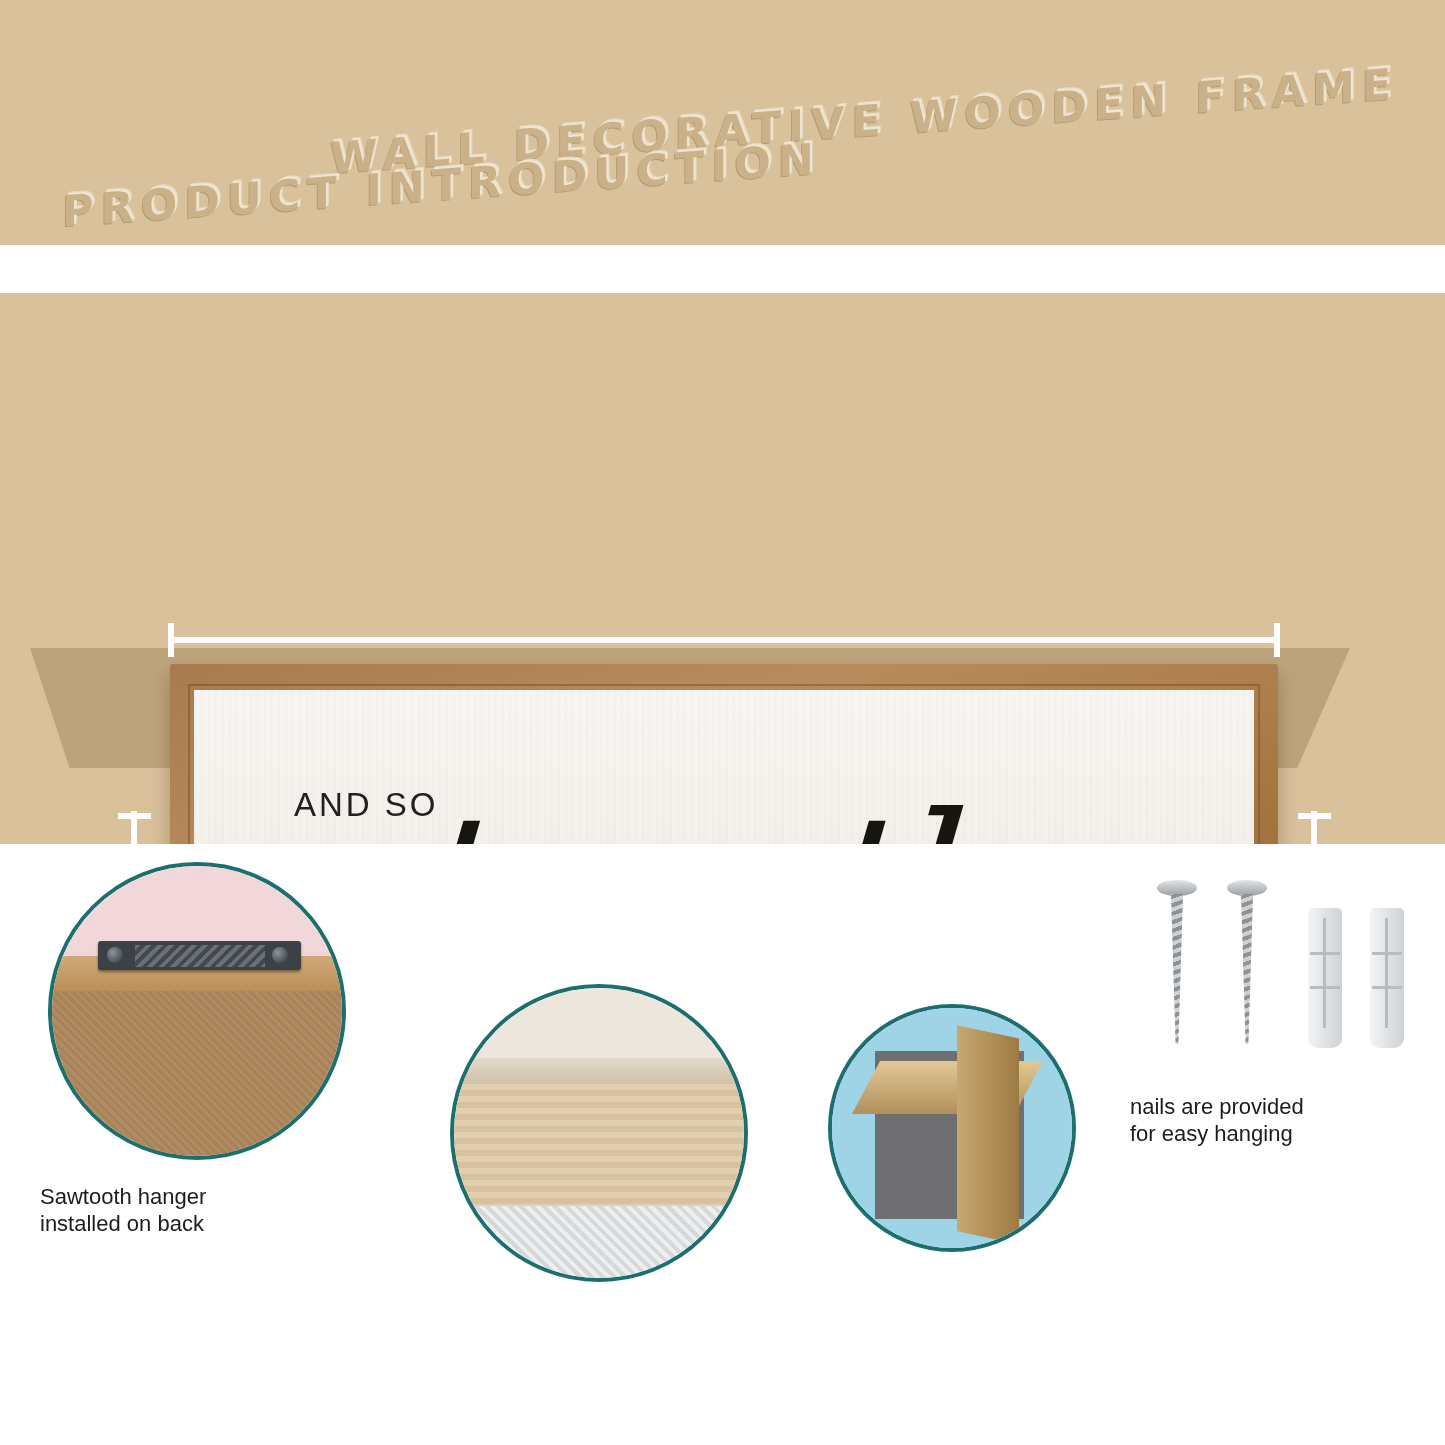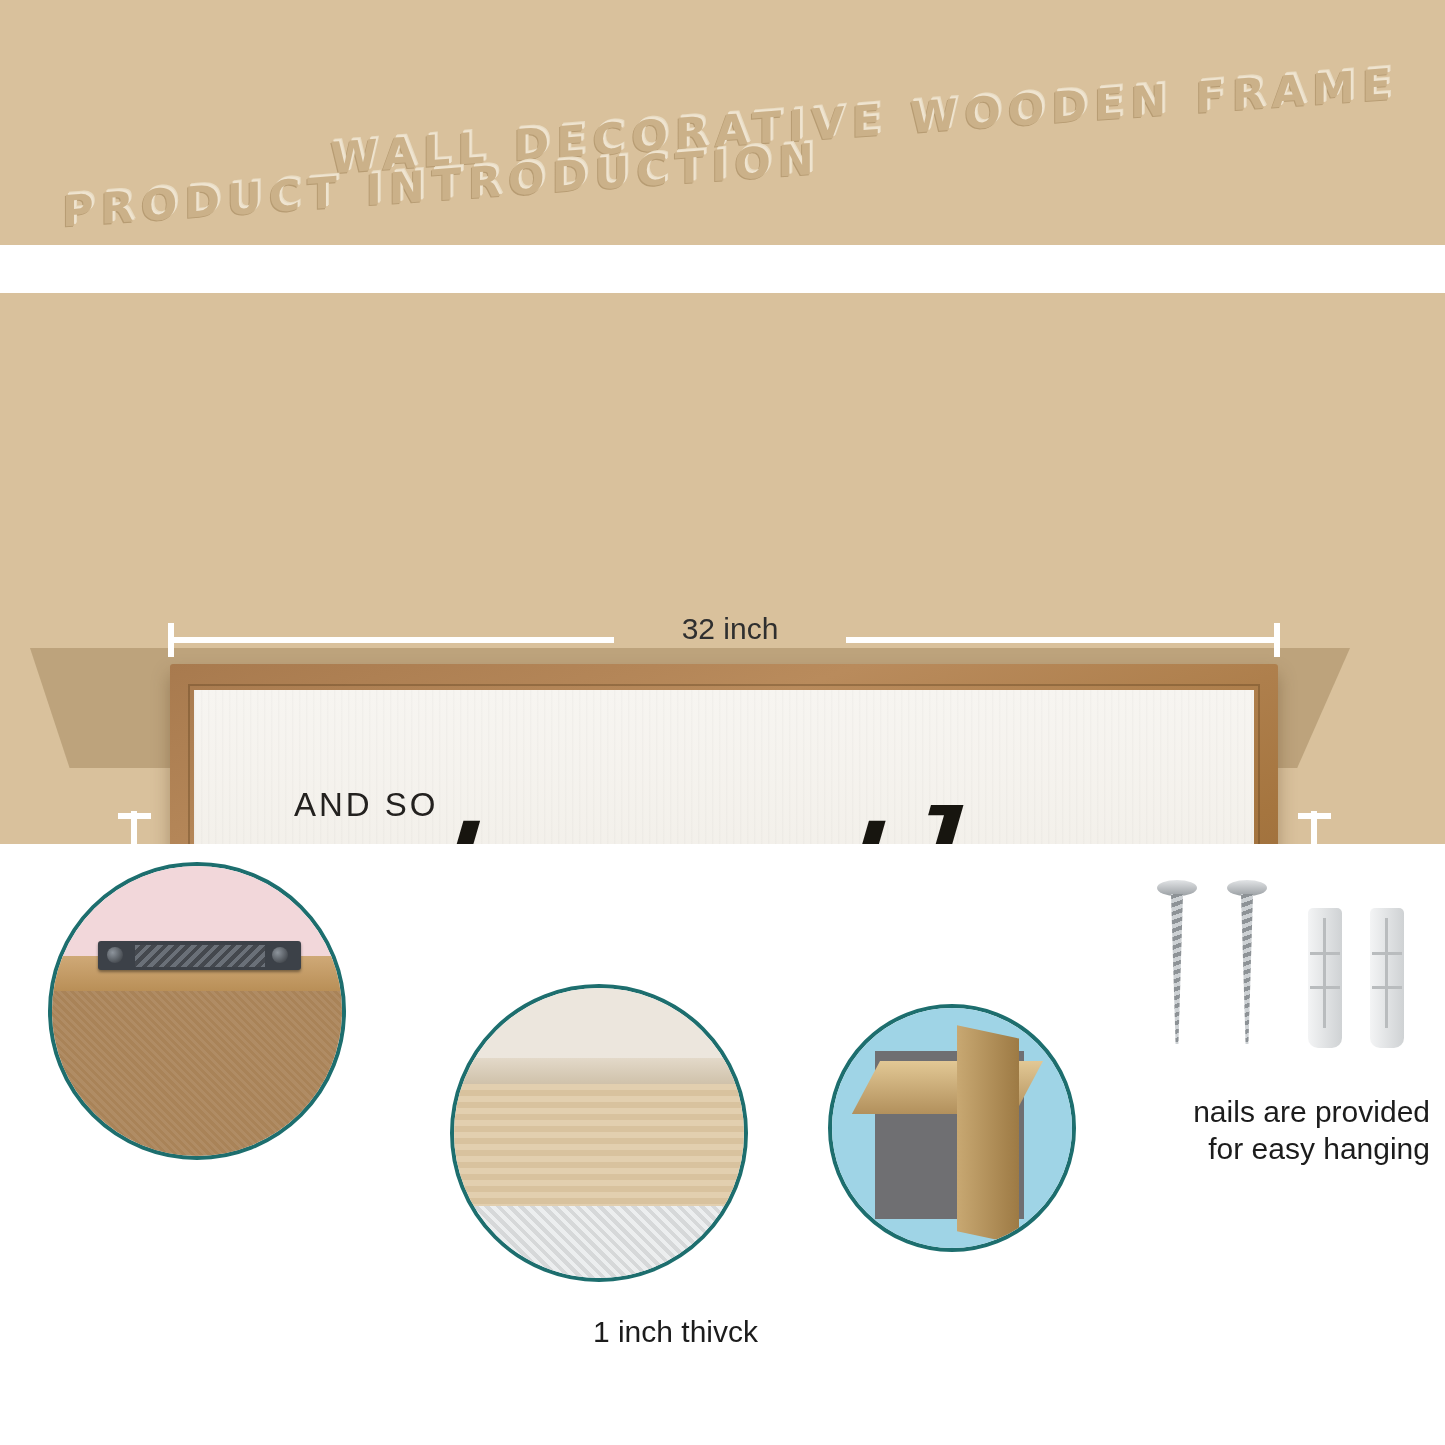--- a/index.html
+++ b/index.html
@@ -280,24 +280,24 @@
   .anchor .rib1, .anchor .rib2 {
     position:absolute; left:2px; width:30px; height:3px; background:#b9bcbe;
   }
   .anchor .rib1 { top:44px; }
   .anchor .rib2 { top:78px; }
   .anchor.a1 { left: 158px; }
   .anchor.a2 { left: 220px; }
 
   .cap {
     position: absolute;
-    font-size: 30px;
+    font-size: 22px;
     color: #1c1c1c;
     line-height: 1.22;
-    text-align: right;
+    text-align: left;
   }
   .cap1 { left: 40px;  top: 340px; width: 318px; }
   .cap2 { left: 440px; top: 470px; width: 318px; }
   .cap3 { left: 820px; top: 462px; width: 266px; }
   .cap4 { left: 1130px; top: 250px; width: 300px; }
 </style>
 </head>
 <body>
 
 <div class="banner">
@@ -309,21 +309,20 @@
 
 <div class="white-gap"></div>
 
 <div class="panel">
 
   <div class="floor-shadow"></div>
 
   <div class="dim-top-line"></div>
   <div class="dim-top-cap-l"></div>
   <div class="dim-top-cap-r"></div>
-  <div class="dim-top-label">32 inch</div>
 
   <div class="dim-left-line"></div>
   <div class="dim-left-cap-t"></div>
 
   <div class="dim-right-line"></div>
   <div class="dim-right-cap-t"></div>
 
   <div class="sign-frame">
     <div class="sign-face">
       <div class="txt-and-so">AND SO</div>
@@ -339,28 +338,28 @@
   <div class="circle c1">
     <div class="sky"></div>
     <div class="board"></div>
     <div class="mdf"></div>
     <div class="hanger">
       <div class="teeth"></div>
     </div>
     <div class="screwL"></div>
     <div class="screwR"></div>
   </div>
+  <div class="cap cap1">Sawtooth hanger<br>installed on back</div>
 
   <div class="circle c2">
     <div class="top"></div>
     <div class="edge"></div>
     <div class="grain"></div>
     <div class="mesh"></div>
   </div>
-  <div class="cap cap2">1 inch thivck</div>
 
   <div class="circle c3">
     <div class="bg"></div>
     <div class="inner"></div>
     <div class="bar-h"></div>
     <div class="bar-v"></div>
   </div>
 
   <div class="hardware">
     <div class="screw s1">

